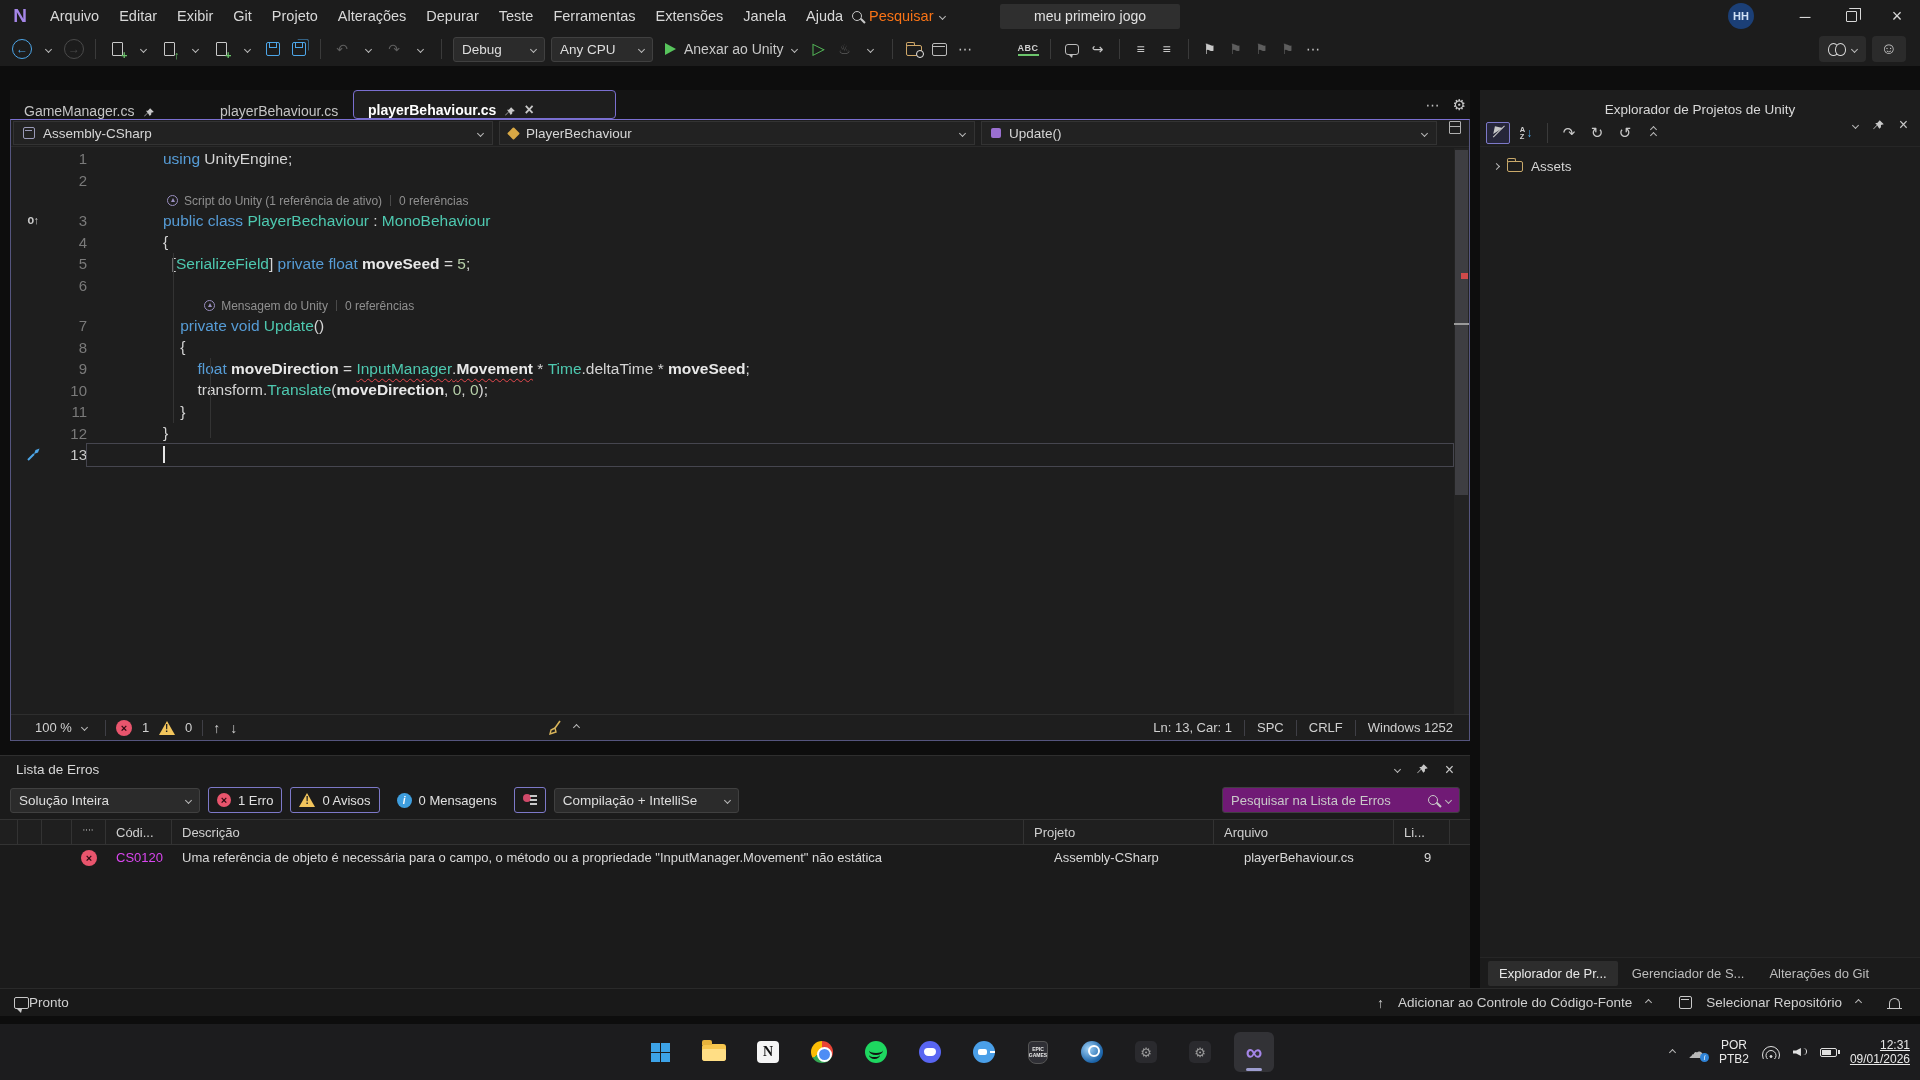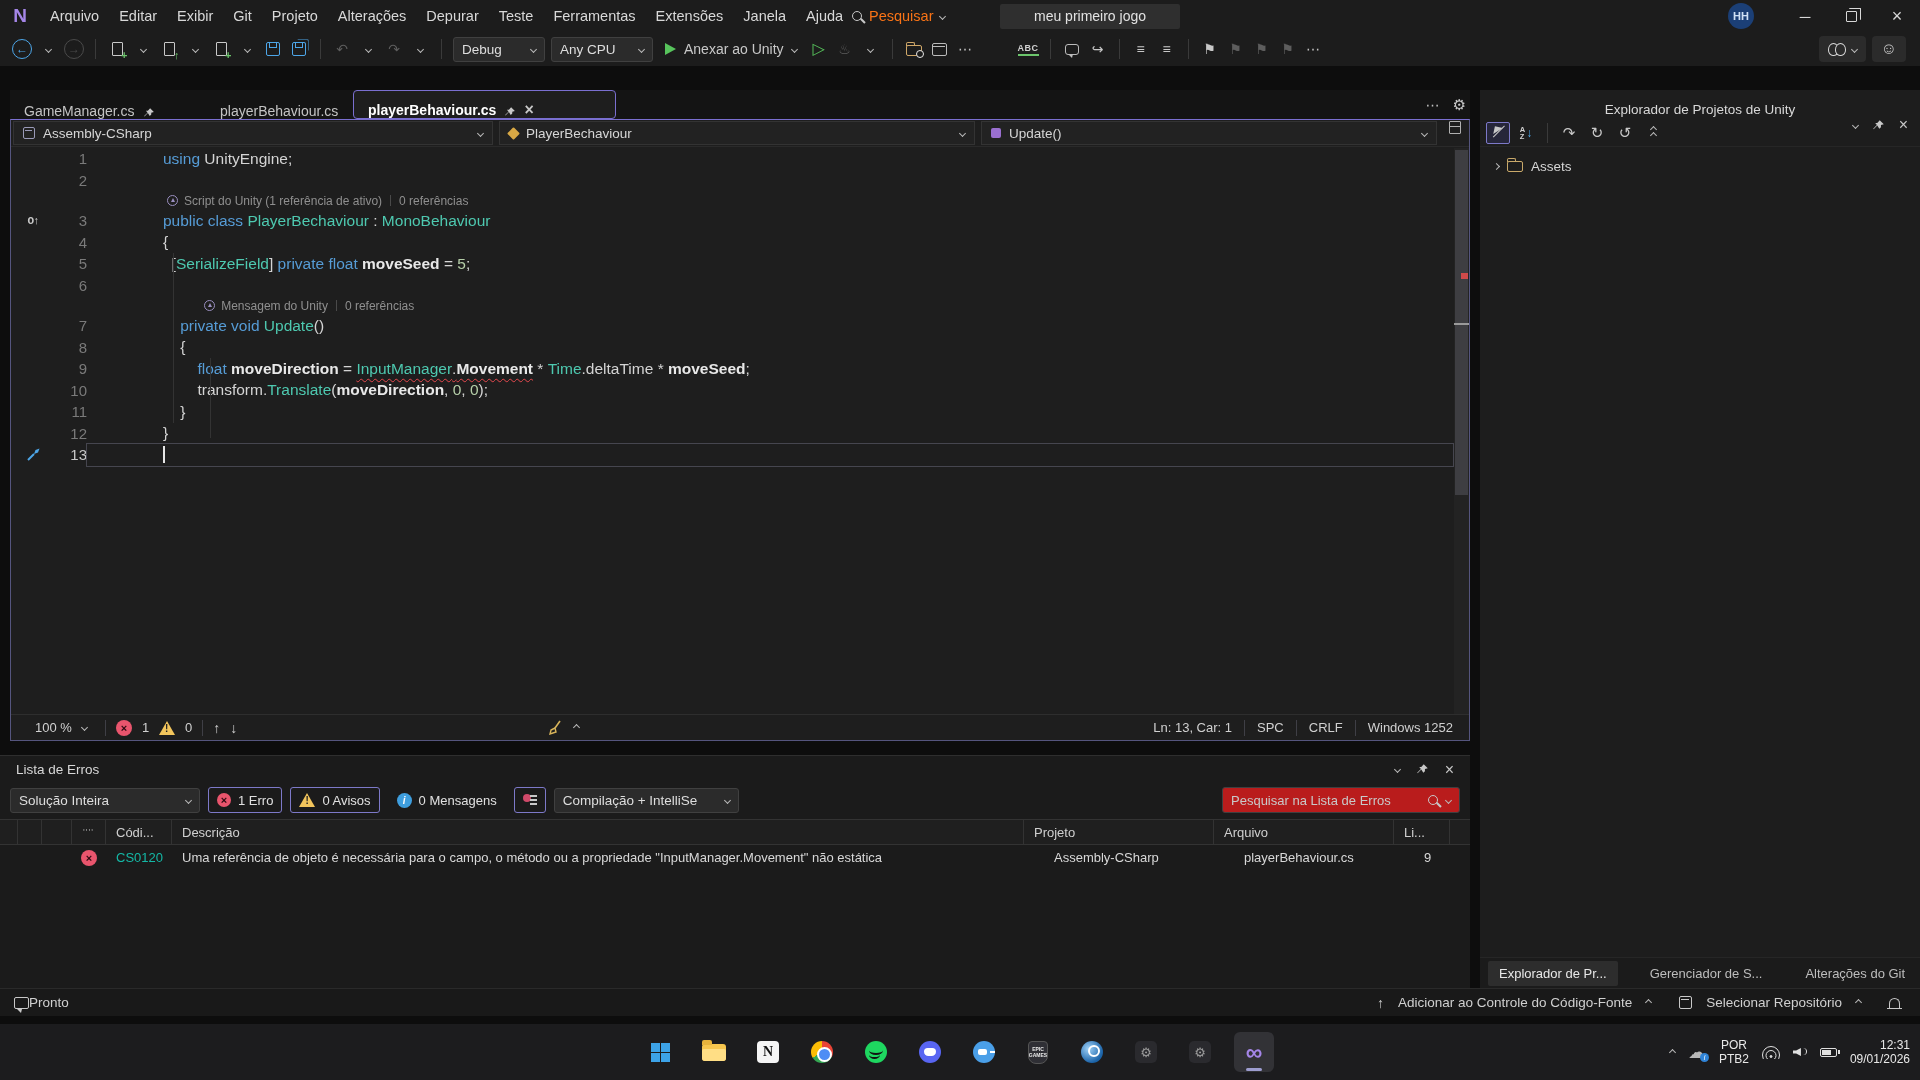--- a/index.html
+++ b/index.html
@@ -109,48 +109,48 @@
   
   #errorpanel{position:absolute;top:755px;left:0;width:1470px;height:233px;background:#1b1b1b;border-top:1px solid #2e2e2e;}
   #ep-head{height:27px;display:flex;align-items:center;padding:0 16px;font-size:13.5px;color:#d8d8d8;}
   #ep-head-icons{margin-left:auto;display:flex;align-items:center;gap:16px;}
   #ep-toolbar{height:34px;display:flex;align-items:center;padding:0 10px;gap:8px;}
   .epbtn{height:26px;border:1px solid #7d79c9;border-radius:3px;display:flex;align-items:center;gap:7px;padding:0 8px;font-size:13px;color:#e0e0e0;}
   .epbtn.noborder{border-color:transparent;}
   .ic-filter{width:16px;height:14px;position:relative;}
   .ic-filter::before{content:"";position:absolute;left:0;top:1px;width:8px;height:8px;border-radius:50%;background:#d04a6a;}
   .ic-filter::after{content:"";position:absolute;right:0;top:2px;width:7px;height:1.6px;background:#c8c8c8;box-shadow:0 4px 0 #c8c8c8,0 8px 0 #c8c8c8;}
-  #ep-search{margin-left:auto;width:238px;height:26px;background:#b91c1c;border:1px solid #3f3f40;border-radius:3px;display:flex;align-items:center;padding:0 8px;gap:8px;font-size:13px;color:#c9c9c9;}
+  #ep-search{margin-left:auto;width:238px;height:26px;background:#701a75;border:1px solid #3f3f40;border-radius:3px;display:flex;align-items:center;padding:0 8px;gap:8px;font-size:13px;color:#c9c9c9;}
   #ep-table{margin-top:2px;}
   .ep-hrow{display:flex;height:26px;background:#1f1f1f;border-top:1px solid #333;border-bottom:1px solid #333;font-size:13px;color:#d0d0d0;align-items:center;}
   .ep-cell{height:100%;display:flex;align-items:center;padding:0 10px;border-right:1px solid #333;overflow:hidden;white-space:nowrap;}
   .c0{width:18px;padding:0;} .c1{width:24px;padding:0;} .c2{width:30px;padding:0;}
   .c3{width:34px;justify-content:center;padding:0;} .c4{width:66px;} .c5{flex:1;} .c6{width:190px;} .c7{width:180px;} .c8{width:56px;} .c9{width:16px;border-right:none;}
   .ep-row{display:flex;height:25px;font-size:13px;color:#d8d8d8;align-items:center;}
   .ep-row .ep-cell{border-right:none;}
-  .codelink{color:#14b8a6;}
+  .codelink{color:#d946ef;}
   .ordglyph{color:#9a9a9a;font-size:9px;letter-spacing:1px;}
   
   #rpanel{position:absolute;top:90px;left:1480px;width:440px;height:898px;background:#1d1d1d;}
   #rp-head{height:29px;display:flex;align-items:center;padding:12px 12px;font-size:13.5px;color:#d8d8d8;flex-direction:column;}
   #rp-head-icons{margin-left:auto;display:flex;align-items:center;gap:14px;}
   #rp-toolbar{height:28px;display:flex;align-items:center;padding:0 6px;gap:4px;border-bottom:1px solid #262626;}
   .rtico{width:24px;height:22px;display:flex;align-items:center;justify-content:center;color:#c8c8c8;font-size:15px;position:relative;}
   .rtico.sel{border:1px solid #7d79c9;background:#26263a;border-radius:2px;}
   .k-track{width:13px;height:13px;position:relative;}
   .k-track::before{content:"";position:absolute;left:2px;top:1px;border-left:8px solid #c8c8c8;border-bottom:8px solid transparent;transform:rotate(12deg);}
   .k-track::after{content:"";position:absolute;left:-1px;top:5px;width:16px;height:1.4px;background:#c8c8c8;transform:rotate(-45deg);}
   .k-az{display:flex;flex-direction:column;font-size:7.5px;font-weight:bold;color:#d0d0d0;line-height:7px;}
   .azdown{color:#4da6e8;font-size:12px;margin-left:1px;}
   .dblchev{display:flex;flex-direction:column;gap:1px;}
   #rp-tree{padding:8px 0 0 14px;}
   .treerow{display:flex;align-items:center;gap:8px;font-size:13.5px;color:#d5d5d5;height:22px;}
   .tfolder{width:16px;height:11px;border:1.5px solid #c9a96a;border-radius:2px;position:relative;}
   .tfolder::before{content:"";position:absolute;left:-1px;top:-4px;width:7px;height:3px;border:1.5px solid #c9a96a;border-bottom:none;border-radius:2px 2px 0 0;}
-  #rp-tabs{position:absolute;bottom:0;left:0;right:0;height:31px;display:flex;align-items:center;padding-left:8px;gap:21px;background:#1b1b1b;border-top:1px solid #262626;}
+  #rp-tabs{position:absolute;bottom:0;left:0;right:0;height:31px;display:flex;align-items:center;padding-left:8px;gap:3px;background:#1b1b1b;border-top:1px solid #262626;}
   .rtab{height:25px;display:flex;align-items:center;padding:0 11px;font-size:13px;color:#bdbdbd;}
   .rtab.active{background:#2d2d2d;color:#e8e8e8;border-radius:2px;}
   
   #statusbar{position:absolute;top:988px;left:0;width:1920px;height:28px;background:#191919;border-top:1px solid #2a2a2a;display:flex;align-items:center;font-size:13.5px;color:#d0d0d0;padding:0 14px;gap:0;}
   .msg-ic{width:15px;height:12px;border:1.5px solid #c8c8c8;border-radius:2px;position:relative;}
   .msg-ic::after{content:"";position:absolute;left:2px;bottom:-5px;border-left:4px solid transparent;border-right:1px solid transparent;border-top:4px solid #c8c8c8;}
   #sb-right{margin-left:auto;display:flex;align-items:center;gap:14px;}
   .repo-ic{width:13px;height:13px;border:1.5px solid #c8c8c8;border-radius:2px;position:relative;}
   .repo-ic::before{content:"";position:absolute;left:1px;top:2px;width:8px;height:1.4px;background:#c8c8c8;}
   .bell{width:11px;height:10px;border:1.5px solid #c8c8c8;border-bottom:none;border-radius:6px 6px 0 0;position:relative;margin-right:6px;}
@@ -665,18 +665,18 @@
       <div>POR</div>
         <div>PTB2</div>
     </div>
     <span class="wifi">
         <i></i>
         <i></i>
         <i></i>
       </span>
     <span class="vol"></span>
     <span class="batt"></span>
-    <div class="tray-txt" style="text-align:right;">
+    <div class="tray-txt" style="text-align:right;text-decoration:underline;">
       <div>12:31</div>
         <div>09/01/2026</div>
     </div>
   </div>
 </div>
 
 </body></html>

